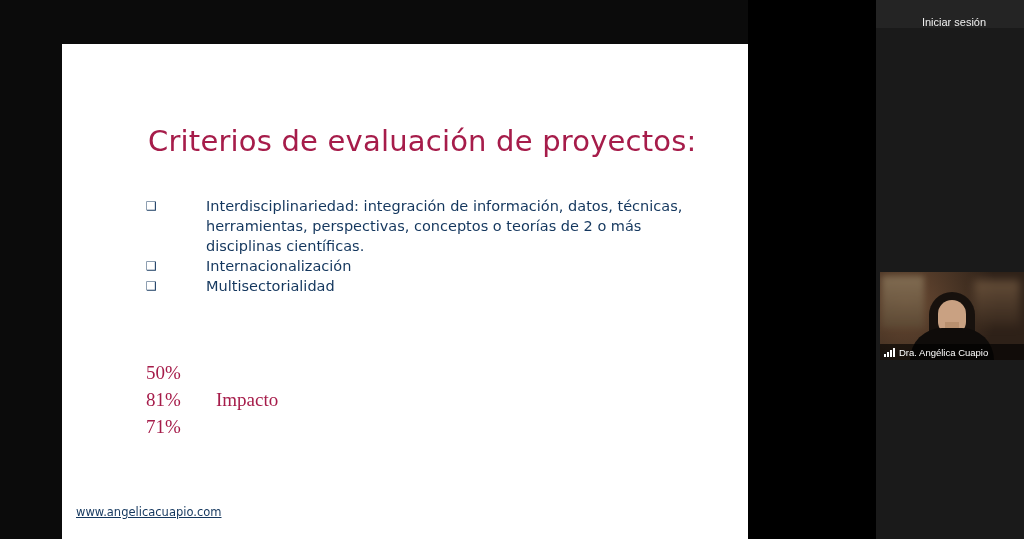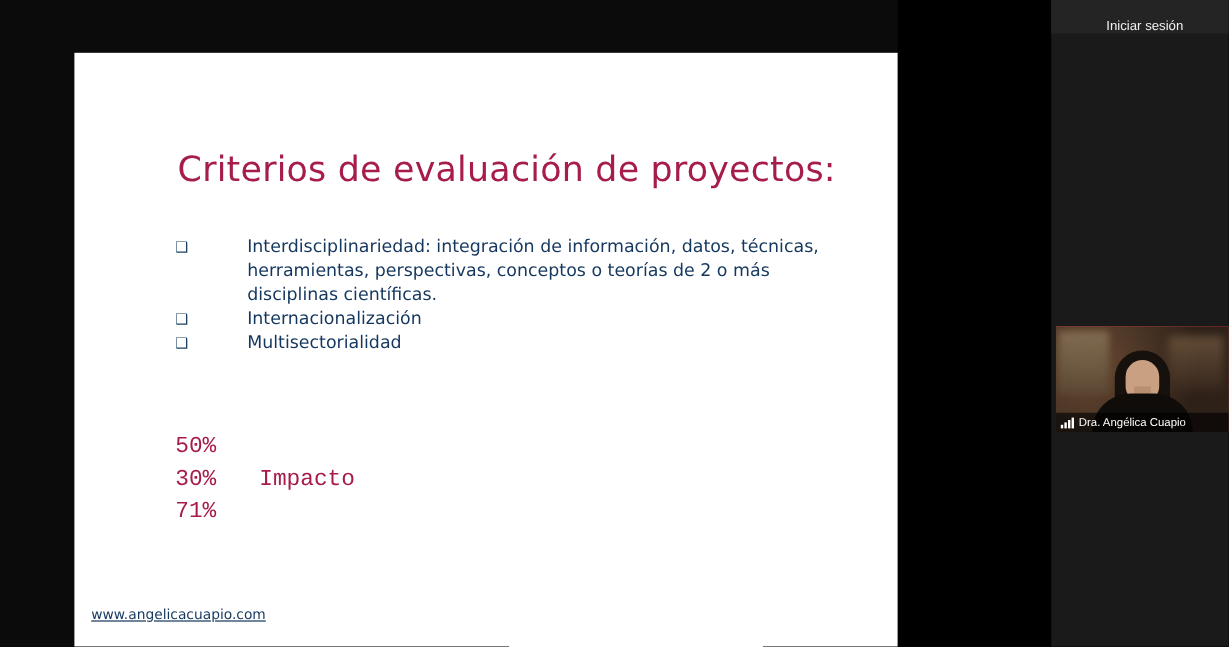--- a/index.html
+++ b/index.html
@@ -79,21 +79,21 @@
   .bullet-text {
     flex: 1 1 auto;
     margin-left: 44px;
   }
 
   .percent-list {
     position: absolute;
     left: 84px;
     top: 315px;
     color: #a61c4a;
-    font-family: Liberation Mono, monospace;
+    font-family: Liberation Serif, serif;
     font-size: 19px;
     line-height: 27px;
   }
   .percent-row {
     display: flex;
   }
   .percent-num {
     width: 70px;
     flex: 0 0 auto;
   }
@@ -288,21 +288,21 @@
           <span class="bullet-mark">❑</span>
           <span class="bullet-text">Multisectorialidad</span>
         </div>
       </div>
 
       <div class="percent-list">
         <div class="percent-row">
           <span class="percent-num">50%</span>
         </div>
         <div class="percent-row">
-          <span class="percent-num">30%</span>
+          <span class="percent-num">81%</span>
           <span class="percent-label">Impacto</span>
         </div>
         <div class="percent-row">
           <span class="percent-num">71%</span>
         </div>
       </div>
 
       <div class="slide-footer">www.angelicacuapio.com</div>
     </div>
   </div>

